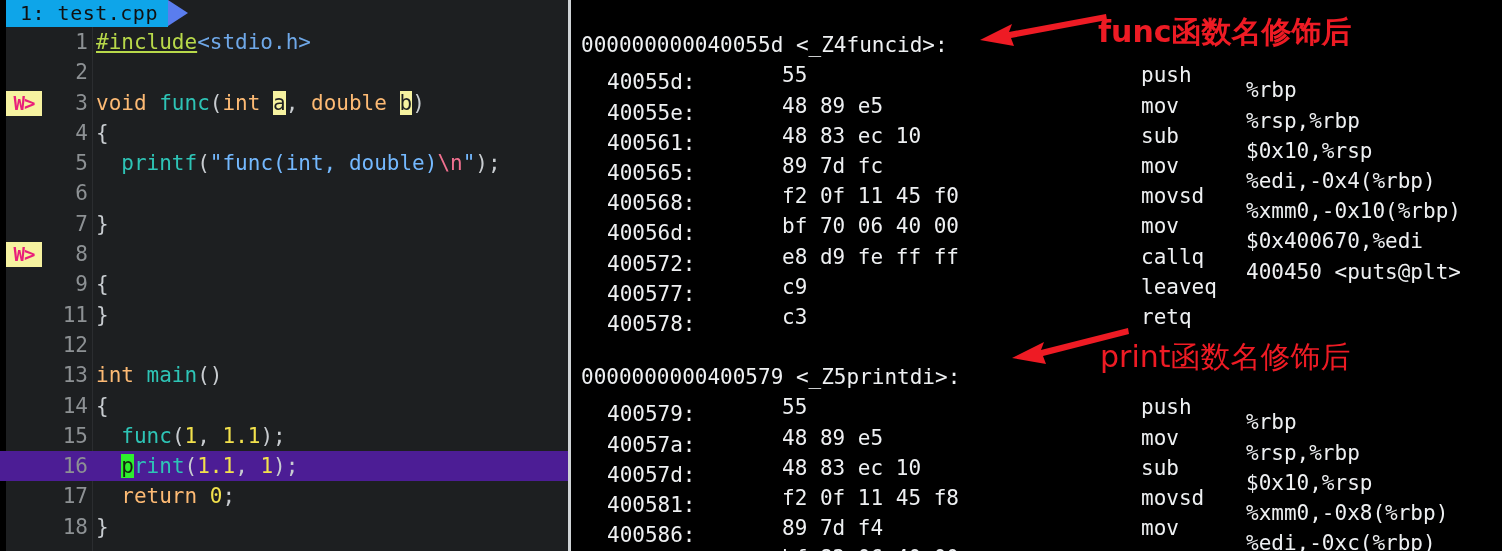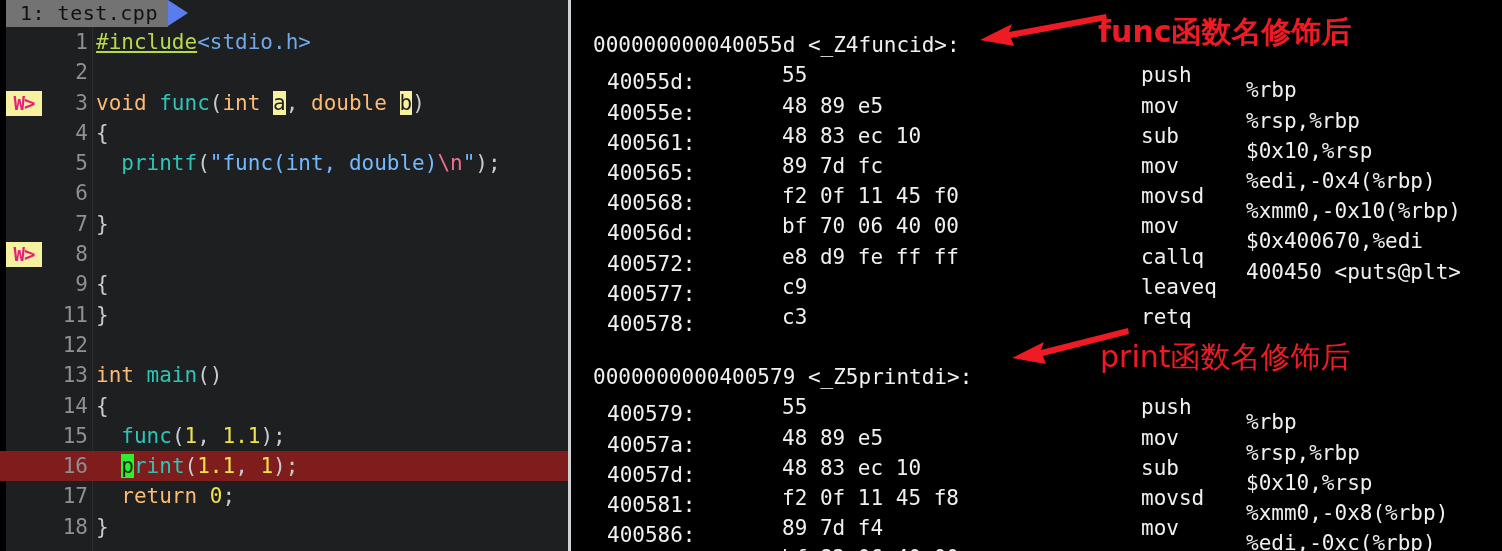--- a/index.html
+++ b/index.html
@@ -14,37 +14,37 @@
   .editor{
     position:absolute;left:0;top:0;width:568px;height:551px;
     background:#1d1f21;overflow:hidden;
   }
   .editor-left-rail{
     position:absolute;left:0;top:0;width:6px;height:551px;background:#000;
   }
   .tabbar{position:absolute;left:6px;top:0;height:27px;width:562px;}
   .tab{
     position:absolute;left:0;top:0;height:27px;
-    background:#737373;color:#111;
+    background:#0ea5e9;color:#111;
     font-size:20px;line-height:27px;
     padding:0 10px 0 14px;white-space:nowrap;
     letter-spacing:0.5px;
   }
   .tab-arrow{
     position:absolute;top:0;height:0;width:0;
     border-top:13.5px solid transparent;
     border-bottom:13.5px solid transparent;
     border-left:20px solid #5a7dee;
   }
   .code-area{position:absolute;left:0;top:27px;width:568px;height:524px;}
   .line{
     position:relative;height:30.3px;line-height:30.3px;
     font-size:21px;white-space:pre;
   }
-  .line.cur{background:#7f1d1d;}
+  .line.cur{background:#4c1d95;}
   .sign{
     position:absolute;left:6px;top:3px;width:36px;height:25px;
     background:#f6f2a0;color:#e91e7a;font-size:19px;line-height:25px;
     text-align:center;font-weight:bold;letter-spacing:-1px;
   }
   .lnum{
     position:absolute;left:44px;width:44px;text-align:right;
     color:#8d9194;font-size:21px;
   }
   .ltext{position:absolute;left:96px;top:0;}
@@ -72,21 +72,21 @@
 
   
   .disasm{
     position:absolute;left:571px;top:0;width:931px;height:551px;
     background:#000;overflow:hidden;
   }
   .d-line{
     position:relative;height:30.2px;line-height:30.2px;
     font-size:21px;white-space:pre;color:#eef0f2;
   }
-  .d-head{padding-left:22px;}
+  .d-head{padding-left:10px;}
   .d-addr{position:absolute;left:36px;margin-top:7px;}
   .d-bytes{position:absolute;left:175px;margin-left:36px;}
   .d-mnem{position:absolute;left:570px;}
   .d-ops{position:absolute;left:675px;margin-top:15px;}
 
   
   .anno{
     position:absolute;color:#ee1b24;
     font-family:"DejaVu Sans","Liberation Sans",sans-serif;
     font-size:30px;white-space:nowrap;

